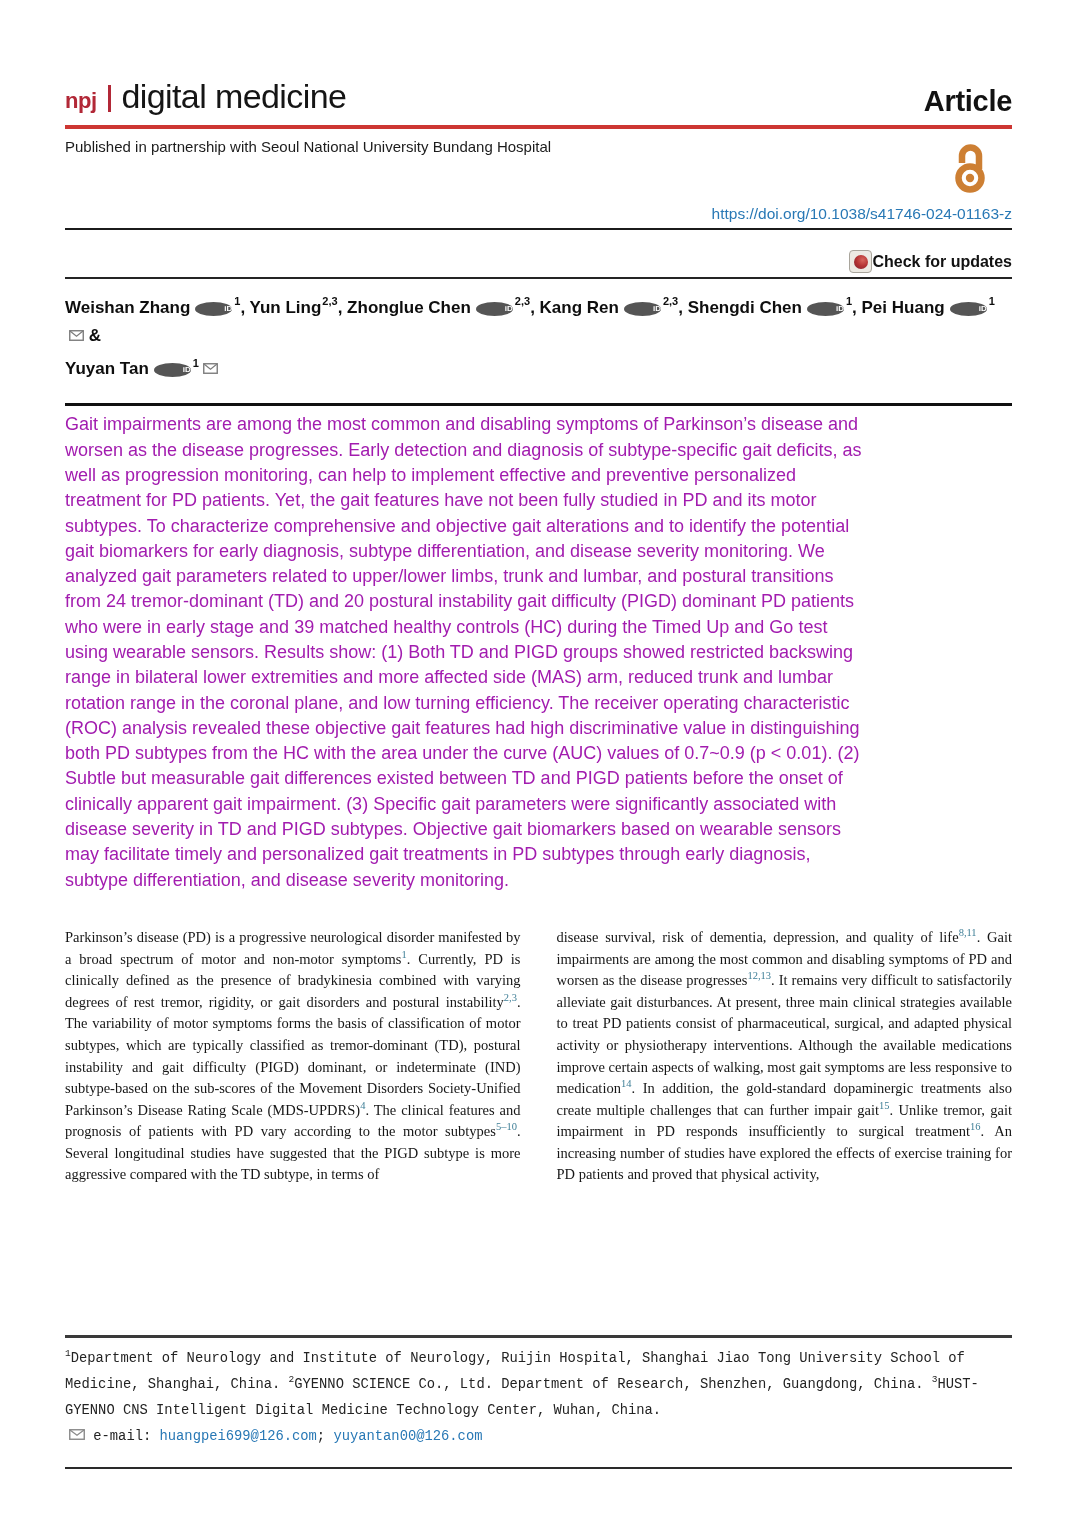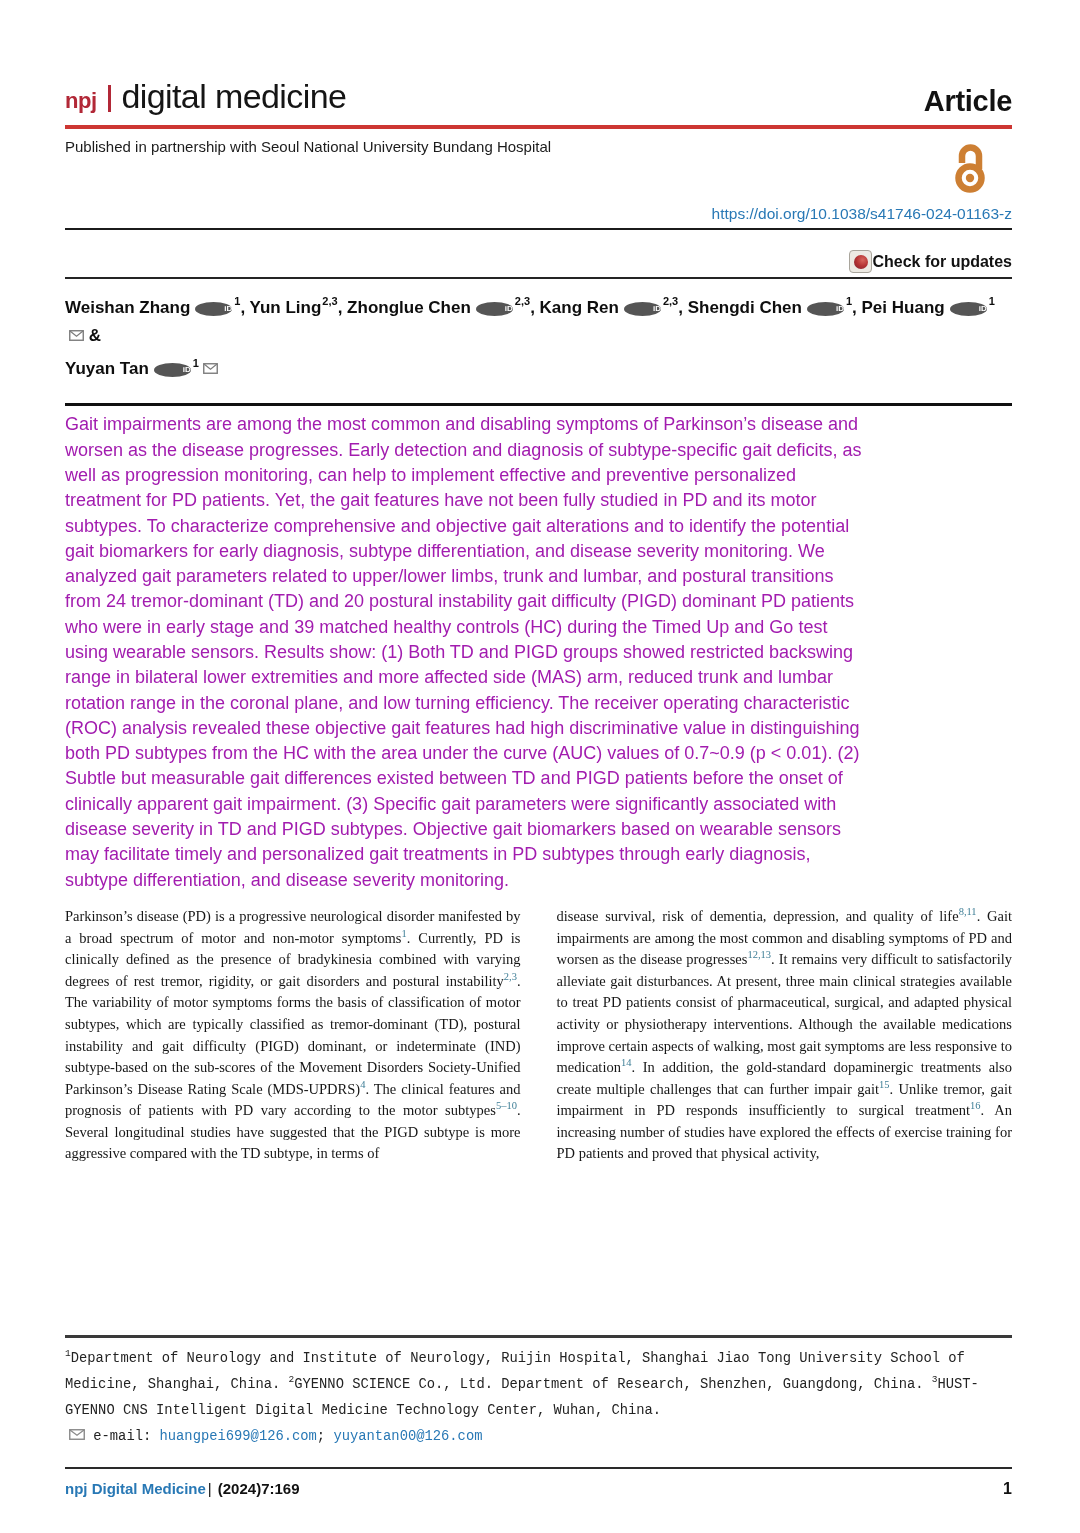--- a/index.html
+++ b/index.html
@@ -45,21 +45,21 @@
          font-size:8px;font-weight:700;line-height:14px;text-align:right;margin:0 1px 0 5px;
          vertical-align:2px;letter-spacing:0;padding-left:28px;}
   .aref{font-size:11px;position:relative;top:-1px;margin-left:1px;}
   .env{display:inline-block;margin-left:4px;vertical-align:0px;}
 
   
   .rule-thick{height:3px;background:#101010;margin-top:20px;}
   .abstract{margin-top:6px;max-width:808px;font-size:18px;line-height:25.3px;color:#a21caf;}
 
   
-  .bodycols{margin-top:13px;display:flex;gap:36px;height:260px;overflow:hidden;}
+  .bodycols{margin-top:34px;display:flex;gap:36px;height:260px;overflow:hidden;}
   .col{width:463px;font-family:"Liberation Serif",serif;font-size:14.5px;line-height:21.6px;
        text-align:justify;color:#161616;}
   .col sup.ref{color:var(--teal);font-size:10.5px;line-height:0;}
 
   
   .page-bottom{position:absolute;left:65px;right:68px;top:1335px;}
   .rule-foot{height:2.5px;background:#3a3a3a;}
   .footnotes{margin-top:8px;font-size:13.8px;line-height:26px;color:#232323;font-family:Liberation Mono, monospace;}
   .footnotes sup{font-size:9.5px;line-height:0;}
   .email-line{white-space:nowrap;}
@@ -138,21 +138,15 @@
           <svg width="16" height="11" viewBox="0 0 16 11">
             <rect x="0.75" y="0.75" width="14.5" height="9.5" fill="none" stroke="#8a8a8a" stroke-width="1.4"></rect>
             <path d="M1 1 L8 6.3 L15 1" fill="none" stroke="#8a8a8a" stroke-width="1.2"></path>
           </svg>
         </span>
         <span class="email-label">e-mail:</span>
         <span id="email-links"><a class="email-link" href="#">huangpei699@126.com</a>; <a class="email-link" href="#">yuyantan00@126.com</a></span>
       </span>
     </div>
     <div class="rule-foot2"></div>
-    <div class="footer-row">
-      <span>
-        <span class="f-journal">npj Digital Medicine</span><span class="f-sep">|</span><span class="f-cite">(2024)7:169</span>
-      </span>
-      <span class="f-page">1</span>
-    </div>
   </div>
 
 </div>
 
 </body></html>

